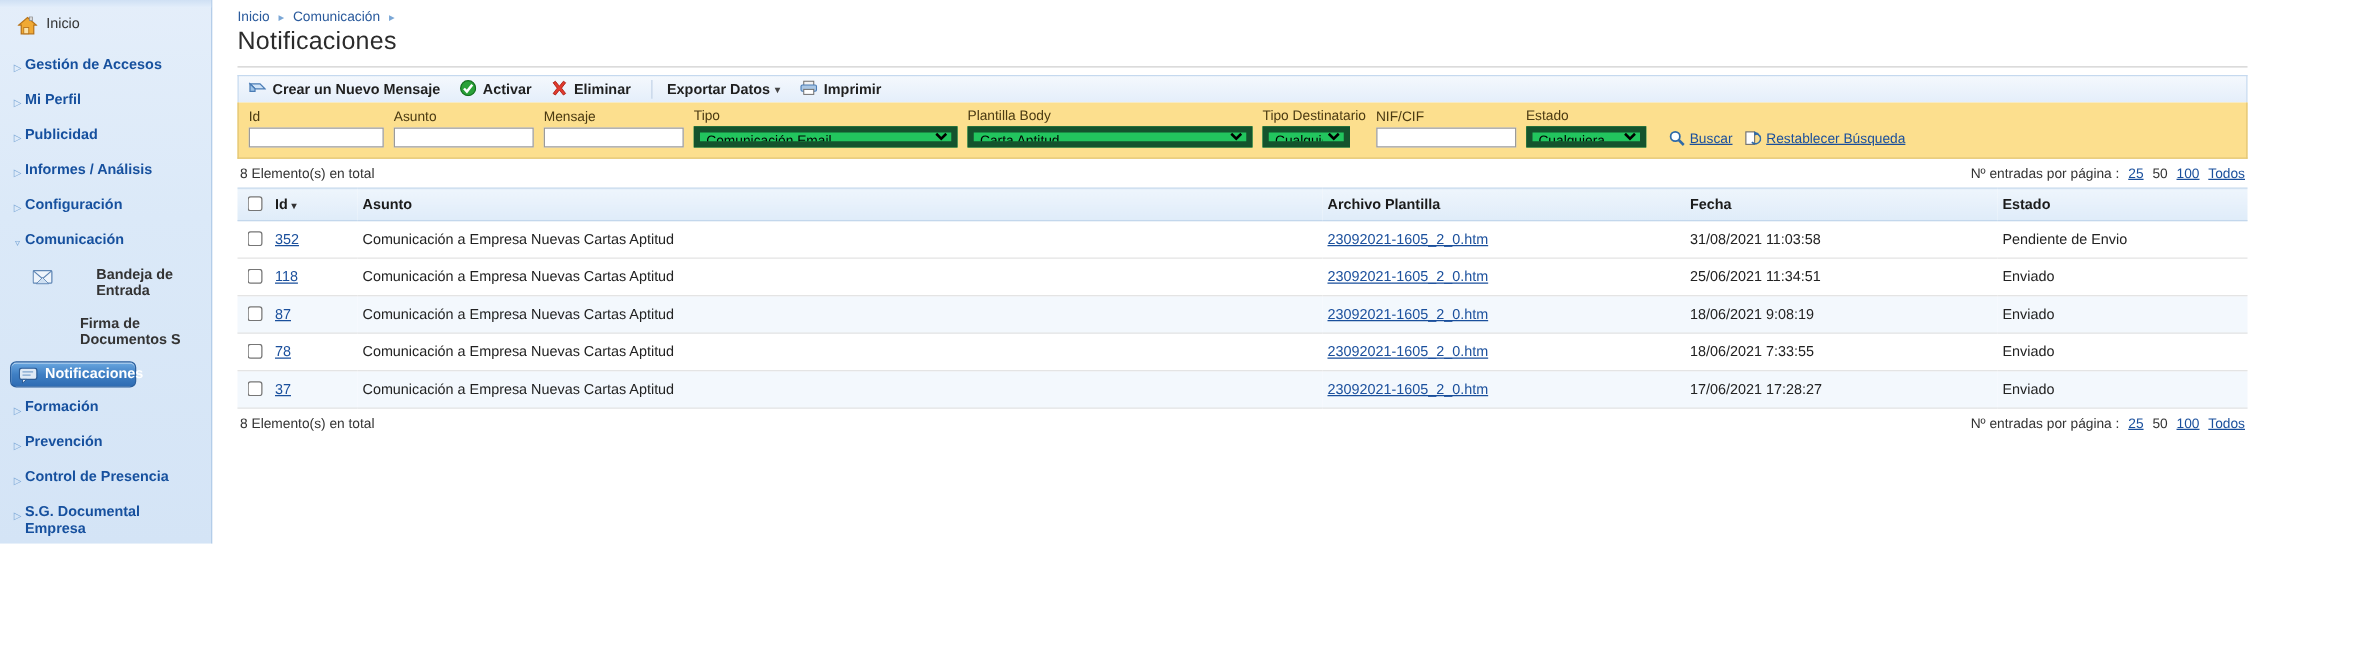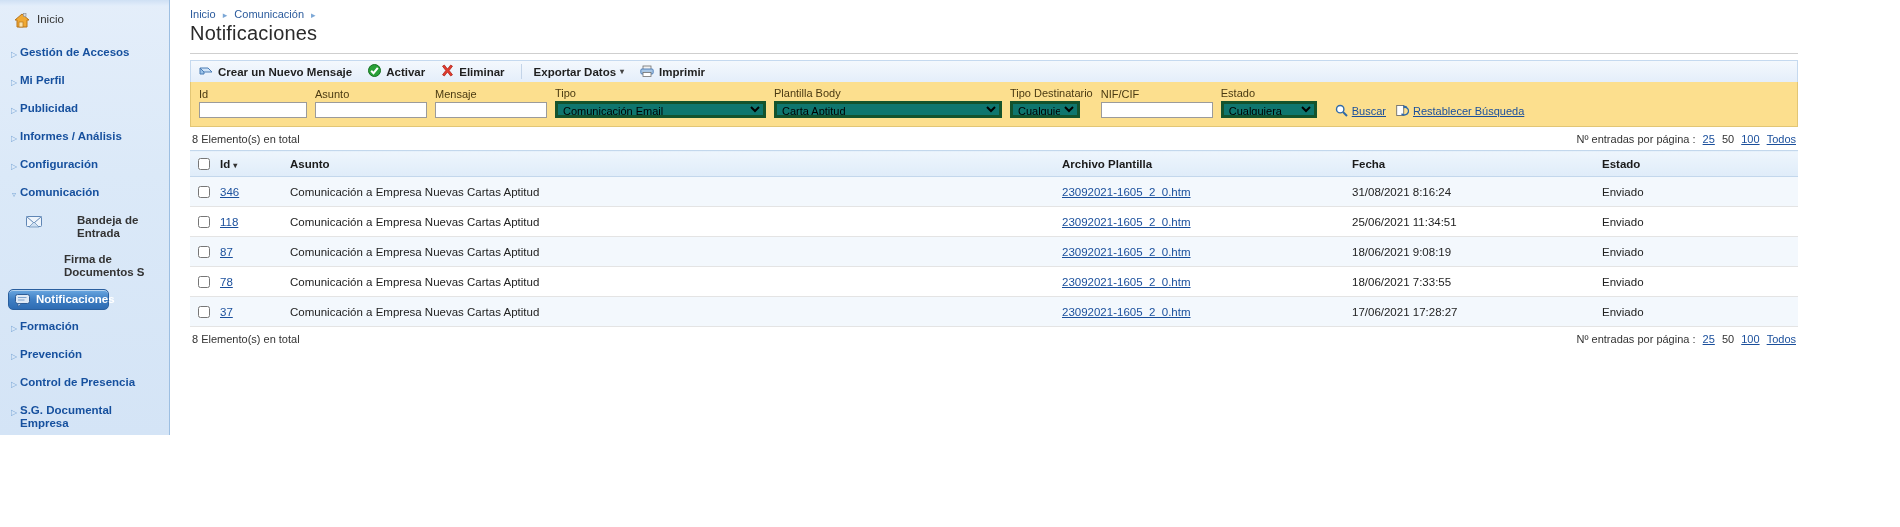--- a/index.html
+++ b/index.html
@@ -127,22 +127,22 @@
   .fcol input[type=text] {
     height: 16px;
     border: 1px solid #9b9b9b;
     background:#fff;
     font-family: "Liberation Sans", sans-serif;
     font-size: 11px;
     padding: 0 3px;
   }
   .fcol select {
     height: 17px;
-    border: 3px solid #14532d;
-    background:#0f766e;
+    border: 5px solid #14532d;
+    background:#22c55e;
     font-family: "Liberation Sans", sans-serif;
     font-size: 11px;
     padding: 0 1px;
   }
   .f-id input { width: 108px; }
   .f-asunto input { width: 112px; }
   .f-mensaje input { width: 112px; }
   .f-tipo select { width: 211px; }
   .f-plantilla select { width: 228px; }
   .f-tipodest select { width: 70px; }
@@ -439,27 +439,27 @@
             <th class="col-id">
               <span>Id</span><span class="sort-caret">▾</span>
             </th>
             <th class="col-asunto">Asunto</th>
             <th class="col-archivo">Archivo Plantilla</th>
             <th class="col-fecha">Fecha</th>
             <th class="col-estado">Estado</th>
           </tr>
         </thead>
         <tbody>
-          <tr class="alt">
+          <tr>
             <td class="c-check"><input type="checkbox" style=""></td>
-            <td><span class="cellink">346</span></td>
+            <td><span class="cellink">352</span></td>
             <td>Comunicación a Empresa Nuevas Cartas Aptitud</td>
             <td><span class="cellink">23092021-1605_2_0.htm</span></td>
-            <td>31/08/2021 8:16:24</td>
-            <td>Enviado</td>
+            <td>31/08/2021 11:03:58</td>
+            <td>Pendiente de Envio</td>
           </tr>
           <tr>
             <td class="c-check"><input type="checkbox" style=""></td>
             <td><span class="cellink">118</span></td>
             <td>Comunicación a Empresa Nuevas Cartas Aptitud</td>
             <td><span class="cellink">23092021-1605_2_0.htm</span></td>
             <td>25/06/2021 11:34:51</td>
             <td>Enviado</td>
           </tr>
           <tr class="alt">

